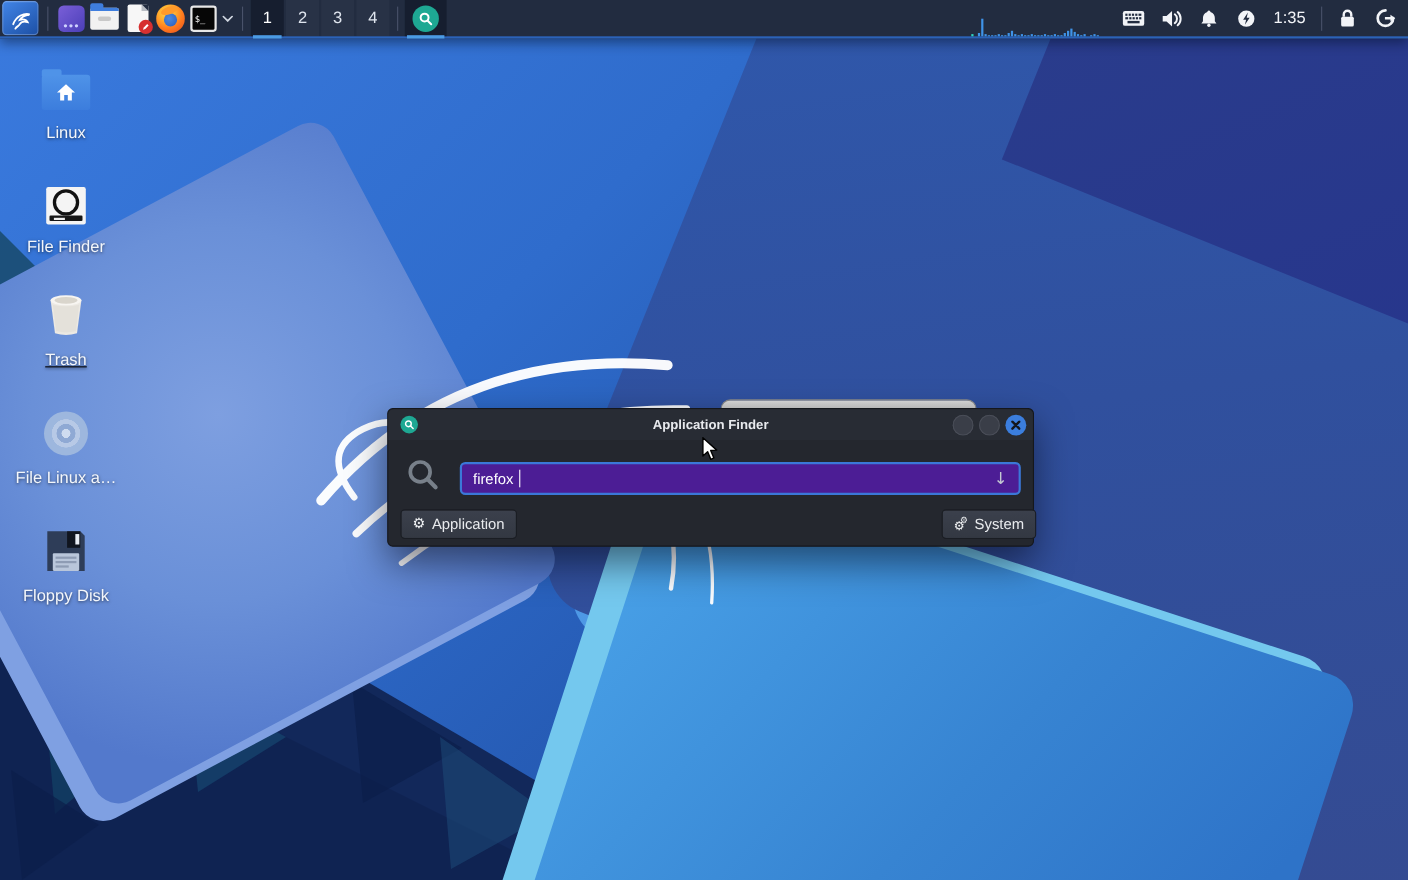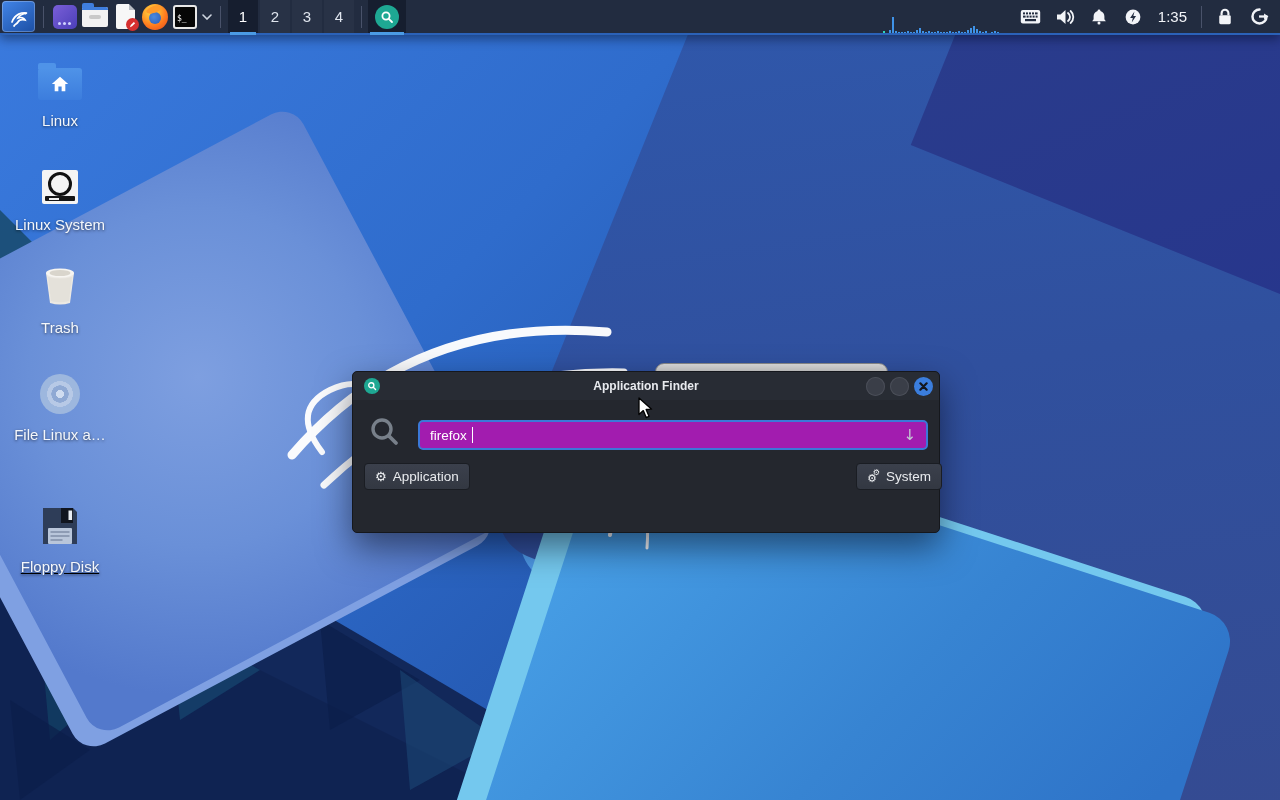--- a/index.html
+++ b/index.html
@@ -62,33 +62,33 @@
     position:relative;display:flex;align-items:center;justify-content:center;}
   .home-folder::before{content:"";position:absolute;top:-5px;left:0;width:18px;height:6px;border-radius:2px 2px 0 0;background:#4f93e8;}
   .drive{width:36px;height:34px;background:#f4f4f4;border-radius:2px;position:relative;display:flex;align-items:center;justify-content:center;}
   .drive .ring{width:18px;height:18px;border:3.5px solid #111;border-radius:50%;margin-bottom:6px;}
   .drive .bar{position:absolute;left:3px;right:3px;bottom:3px;height:5px;background:#161616;border-radius:1px;}
   .drive .bar::after{content:"";position:absolute;left:4px;top:2px;width:10px;height:1.5px;background:#eee;}
   .cd{width:40px;height:40px;border-radius:50%;background:radial-gradient(circle,#cfdcf0 0 14%,#8fa9d4 15% 30%,#b7c9e6 31% 45%,#9db7de 46% 100%);}
   
   .behind-win{position:absolute;left:655px;top:363px;width:231px;height:14px;z-index:15;
     background:linear-gradient(#dcdcdc,#bdbdbd);border:1px solid #8a8a8a;border-radius:9px 9px 0 0;}
-  .dialog{position:absolute;left:352px;top:371px;width:588px;height:162px;z-index:20;
+  .dialog{position:absolute;left:352px;top:371px;width:588px;height:126px;z-index:20;
     background:#24272e;border:1px solid #15171c;border-radius:5px;box-shadow:0 14px 34px rgba(0,0,10,.5);box-sizing:border-box;}
   .titlebar{position:absolute;left:0;top:0;right:0;height:28px;background:#282c34;border-radius:5px 5px 0 0;}
   .title{position:absolute;left:0;right:0;top:7px;text-align:center;font-size:12px;font-weight:bold;color:#e8eaee;}
   .tb-icon{position:absolute;left:11px;top:6px;width:16px;height:16px;border-radius:50%;background:#1ea893;
     display:flex;align-items:center;justify-content:center;}
   .winbtn{position:absolute;top:5px;width:19px;height:19px;border-radius:50%;}
   .winbtn.min{left:513px;background:#3a3e48;box-shadow:inset 0 0 0 1px #4a4e58;}
   .winbtn.max{left:537px;background:#3a3e48;box-shadow:inset 0 0 0 1px #4a4e58;}
   .winbtn.close{left:561px;background:#3b7ede;display:flex;align-items:center;justify-content:center;}
   .dlg-mag{position:absolute;left:16px;top:44px;}
   .search-box{position:absolute;left:65px;top:48px;width:510px;height:30px;box-sizing:border-box;
-    background:#a21caf;border:2px solid #3b78d8;border-radius:5px;display:flex;align-items:center;
+    background:#4c1d95;border:2px solid #3b78d8;border-radius:5px;display:flex;align-items:center;
     padding:0 10px;color:#fff;font-size:13.5px;}
   .caret{display:inline-block;width:1.5px;height:16px;background:#fff;margin-left:5px;}
   .dd-arrow{margin-left:auto;color:#c3c9d2;font-size:15px;font-family:"DejaVu Sans",sans-serif;}
   .dlg-btn{position:absolute;top:91px;height:27px;box-sizing:border-box;display:flex;align-items:center;gap:6px;
     background:linear-gradient(#3b404c,#333842);border:1px solid #1a1d23;border-radius:4px;
     color:#e9ebee;font-size:13.5px;padding:0 10px;}
   .dlg-btn .gear{font-family:"DejaVu Sans",sans-serif;color:#f0f2f4;}
   .prefs{left:11px;}
   .launch{left:503px;}
   .launch-gears{position:relative;width:13px;height:15px;}
@@ -327,43 +327,43 @@
   <div class="lbl">Linux</div>
 </div>
 
 <div class="dicon" style="top:160px;">
   <div class="art">
       <div class="drive">
     <div class="ring"></div>
         <div class="bar"></div>
   </div>
     </div>
-  <div class="lbl">Linux System</div>
-</div>
-
-<div class="dicon" style="top:263px;">
+  <div class="lbl">File Finder</div>
+</div>
+
+<div class="dicon" style="top:263px;text-decoration:underline;">
   <div class="art">
     <svg width="42" height="42" viewBox="0 0 42 42">
       <path d="M7 8 L11 38 Q21 41 31 38 L35 8 Z" fill="#ece9e3"></path>
       <ellipse cx="21" cy="8" rx="14" ry="4.6" fill="#f7f5f1"></ellipse>
       <ellipse cx="21" cy="8" rx="10.5" ry="3.1" fill="#d9d5cc"></ellipse>
       <path d="M9 12 L12 36 Q21 38.6 30 36 L33 12 Q21 15 9 12 Z" fill="#e0dcd4" opacity="0.6"></path>
     </svg>
   </div>
   <div class="lbl">Trash</div>
 </div>
 
 <div class="dicon" style="top:370px;">
   <div class="art">
       <div class="cd"></div>
     </div>
   <div class="lbl">File Linux a…</div>
 </div>
 
-<div class="dicon" style="top:502px;text-decoration:underline;">
+<div class="dicon" style="top:477px;">
   <div class="art">
     <svg width="38" height="40" viewBox="0 0 38 40">
       <path d="M2 2 H32 L36 6 V38 H2 Z" fill="#2e3d58"></path>
       <rect x="20" y="2" width="12" height="15" fill="#10151f"></rect>
       <rect x="27.5" y="4.5" width="3.6" height="9.5" fill="#e8edf4"></rect>
       <rect x="7" y="22" width="24" height="16" rx="1" fill="#b9c6da"></rect>
       <rect x="9.5" y="25" width="19" height="2" fill="#8e9cb4"></rect>
       <rect x="9.5" y="29" width="19" height="2" fill="#8e9cb4"></rect>
       <rect x="9.5" y="33" width="12" height="2" fill="#8e9cb4"></rect>
     </svg>

